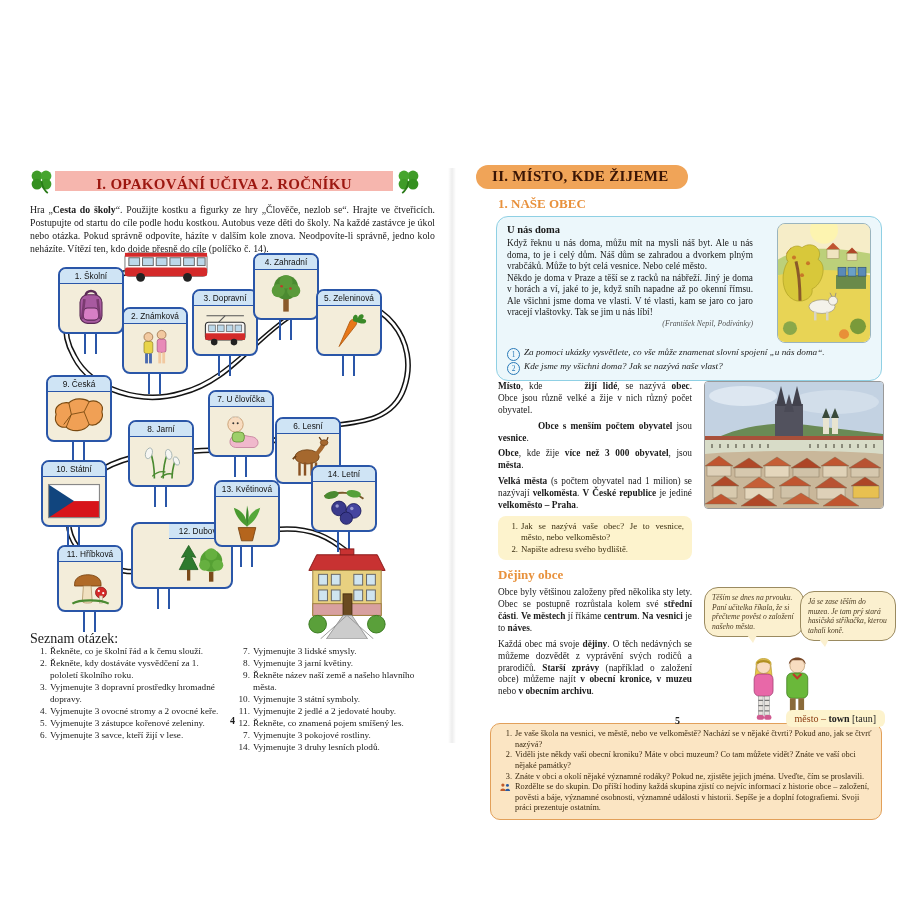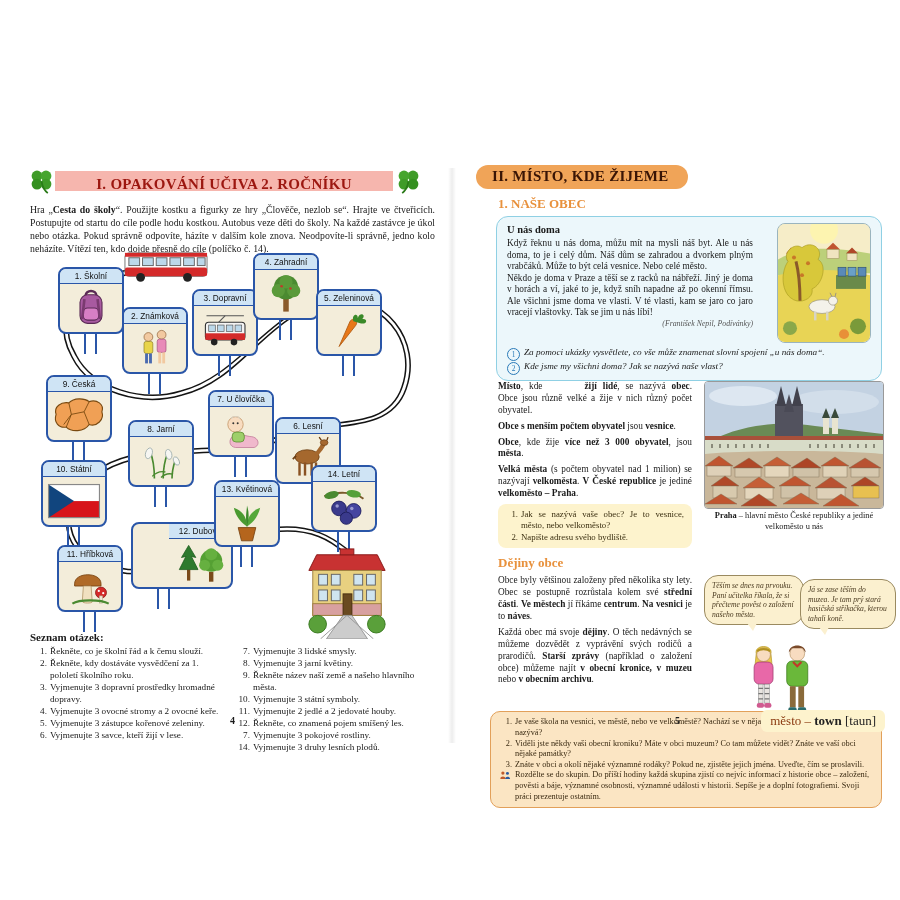--- a/index.html
+++ b/index.html
@@ -21,21 +21,21 @@
   #board{position:absolute;left:0;top:80px;width:405px;height:392px;}
   #route-svg{position:absolute;left:0;top:0;width:405px;height:392px;}
   .station{position:absolute;width:62px;border:2px solid #2a56a8;border-radius:8px;background:#f3edda;overflow:hidden;z-index:3;}
   .station-label{background:#cfe4f5;border-bottom:1.5px solid #2a56a8;font-family:"Liberation Sans",sans-serif;
     font-size:8.3px;text-align:center;padding:2px 1px;color:#111;white-space:nowrap;}
   .station-pic{height:46px;display:flex;align-items:center;justify-content:center;padding:1px;}
   .station-pic svg{max-height:44px;max-width:56px;}
   .post{position:absolute;width:9px;height:20px;border-left:2.5px solid #2a56a8;border-right:2.5px solid #2a56a8;z-index:2;}
   #bus{position:absolute;left:93px;top:2px;width:88px;z-index:4;}
   #school{position:absolute;left:273px;top:300px;width:88px;z-index:2;}
-  .l-questions-title{position:absolute;left:0;top:466px;font-weight:bold;font-size:11px;}
+  .l-questions-title{position:absolute;left:0;top:466px;font-weight:normal;font-size:14px;}
   .q-col{position:absolute;top:481px;font-size:9.2px;line-height:1.3;}
   #q-col1{left:0;width:196px;}
   #q-col2{left:200px;width:205px;}
   .qrow{display:flex;}
   .qnum{flex:none;width:17px;text-align:right;margin-right:3px;}
   .page-num{position:absolute;top:550px;left:0;width:100%;text-align:center;font-weight:bold;font-size:10px;}
 
   
   .r-banner{display:inline-block;margin-left:6px;background:#f0a458;border-radius:14px;
     padding:3px 20px 4px 16px;font-weight:bold;font-size:15px;color:#3a1505;letter-spacing:.3px;}
@@ -71,21 +71,21 @@
   #bubble1:after{left:42px;}
   #bubble2{left:96px;top:4px;width:80px;}
   #bubble2:after{left:18px;}
   #kids{position:absolute;left:28px;top:66px;width:100px;}
   .bottom-box{margin:6px 0 0 20px;width:392px;box-sizing:border-box;background:#fbe5c3;border:1.5px solid #e2a05a;
     border-radius:10px;padding:5px 8px;font-size:8.3px;line-height:1.28;color:#3a2a12;}
   .bbrow{display:flex;}
   .bbnum{flex:none;width:13px;text-align:right;margin-right:3px;}
   .bbicon{flex:none;width:14px;margin-right:2px;}
   .bbicon svg{width:13px;height:10px;}
-  .vocab-box{position:absolute;right:0;top:545px;background:#fdf3cd;border-radius:6px;padding:3px 9px;font-size:13px;}
+  .vocab-box{position:absolute;right:0;top:545px;background:#fdf3cd;border-radius:6px;padding:3px 9px;font-size:10px;}
   .vocab-word{color:#8b3a10;}
   .vocab-trans{font-weight:bold;color:#222;}
   .vocab-pron{color:#222;}
 </style>
 </head>
 <body>
 
 <div class="page-divider"></div>
 
 <div class="page" id="left-page">
@@ -478,21 +478,21 @@
         <div class="rb-q">
           <span class="cnum">2</span>
           <span>Kde jsme my všichni doma? Jak se nazývá naše vlast?</span>
         </div>
       </div>
   </div>
 
   <div class="two-col">
     <div class="col-text" id="zijeme-text">
       <p><span style="font-weight: bold;">Místo</span><span>, kde </span><span style="font-weight: bold; padding-left: 36px;">žijí lidé</span><span>, se nazývá </span><span style="font-weight: bold;">obec</span><span>. Obce jsou různě velké a žije v nich různý počet obyvatel.</span></p>
-      <p><span style="font-weight: bold;">Obce s menším počtem obyvatel</span><span> jsou </span><span style="font-weight: bold;">vesnice</span><span>.</span></p>
+      <p><span style="font-weight: bold; margin-left: 40px;">Obce s menším počtem obyvatel</span><span> jsou </span><span style="font-weight: bold;">vesnice</span><span>.</span></p>
       <p><span style="font-weight: bold;">Obce</span><span>, kde žije </span><span style="font-weight: bold;">více než 3 000 obyvatel</span><span>, jsou </span><span style="font-weight: bold;">města</span><span>.</span></p>
       <p><span style="font-weight: bold;">Velká města</span><span> (s počtem obyvatel nad 1 milion) se nazývají </span><span style="font-weight: bold;">velkoměsta</span><span>. </span><span style="font-weight: bold;">V České republice</span><span> je jediné </span><span style="font-weight: bold;">velkoměsto – Praha</span><span>.</span></p>
       <div class="yellow-box" id="zijeme-questions">
           <div class="ybrow">
             <span class="ybnum">1.</span>
             <span>Jak se nazývá vaše obec? Je to vesnice, město, nebo velkoměsto?</span>
           </div>
           <div class="ybrow">
             <span class="ybnum">2.</span>
             <span>Napište adresu svého bydliště.</span>
@@ -559,21 +559,20 @@
               <rect x="76" y="104" width="28" height="12" fill="#d0c2a8"></rect>
               <rect x="112" y="106" width="28" height="11" fill="#ded0b8"></rect>
               <rect x="148" y="104" width="26" height="12" fill="#e8c050"></rect>
             <path d="M0,122 L16,112 L32,122 Z" fill="#c05530"></path>
               <path d="M36,124 L54,112 L72,124 Z" fill="#b04828"></path>
               <path d="M78,122 L96,111 L114,122 Z" fill="#c55e36"></path>
               <path d="M118,124 L136,112 L154,124 Z" fill="#c05530"></path>
           </g>
         </svg>
       </div>
-      <div class="photo-caption"><span style="font-weight: bold;">Praha</span><span> – hlavní město České republiky a jediné velkoměsto u nás</span></div>
     </div>
   </div>
 
   <div class="orange-h">Dějiny obce</div>
   <div class="two-col">
     <div class="col-text">
       <p><span>Obce byly většinou založeny před několika sty lety. Obec se postupně rozrůstala kolem své </span><span style="font-weight: bold;">střední části</span><span>. </span><span style="font-weight: bold;">Ve městech</span><span> jí říkáme </span><span style="font-weight: bold;">centrum</span><span>. </span><span style="font-weight: bold;">Na vesnici</span><span> je to </span><span style="font-weight: bold;">náves</span><span>.</span></p>
       <p><span>Každá obec má svoje </span><span style="font-weight: bold;">dějiny</span><span>. O těch nedávných se můžeme dozvědět z vyprávění svých rodičů a prarodičů. </span><span style="font-weight: bold;">Starší zprávy</span><span> (například o založení obce) můžeme najít </span><span style="font-weight: bold;">v obecní kronice, v muzeu</span><span> nebo </span><span style="font-weight: bold;">v obecním archivu</span><span>.</span></p>
     </div>
     <div class="col-side">

